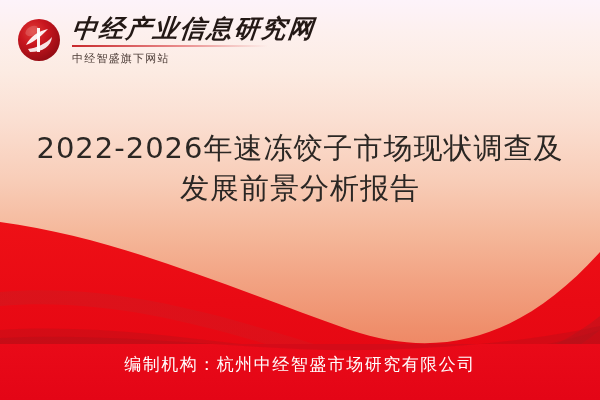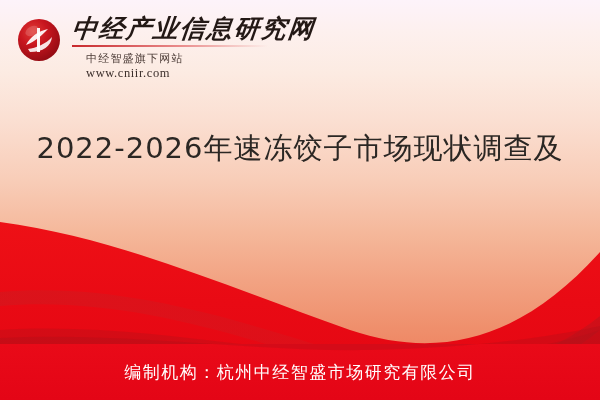--- a/index.html
+++ b/index.html
@@ -128,21 +128,21 @@
     top: 0;
     width: 600px;
     height: 400px;
     z-index: 3;
   }
 
   
   .footer {
     position: absolute;
     left: 0;
-    bottom: 0;
+    bottom: 8px;
     width: 600px;
     height: 56px;
     z-index: 7;
     display: flex;
     align-items: center;
     justify-content: center;
   }
   .footer-text {
     font-family: "DejaVu Sans", "Liberation Sans", sans-serif;
     font-size: 17px;
@@ -211,28 +211,28 @@
           <path d="M21,11 L24,11 L24,35 L21,35 Z" fill="#ffffff" opacity="0.95"></path>
           <ellipse cx="16" cy="14" rx="7" ry="4.5" fill="#ffffff" opacity="0.16" transform="rotate(-28 16 14)"></ellipse>
         </svg>
       </div>
 
       <div class="logo-text-block">
         <div class="brand-name">中经产业信息研究网</div>
         <div class="brand-divider"></div>
         <div class="brand-sub-row">
           <span class="brand-sub-cn">中经智盛旗下网站</span>
-          <span class="brand-sub-url">www.cniir.com</span>
         </div>
       </div>
 
     </div>
   </div>
 
   <div class="title-wrap">
     <div class="title-line">2022-2026年速冻饺子市场现状调查及</div>
+    <div class="title-line">发展前景分析报告</div>
   </div>
 
   <div class="footer">
     <div class="footer-text">编制机构：杭州中经智盛市场研究有限公司</div>
   </div>
 
 </div>
 
 </body></html>

